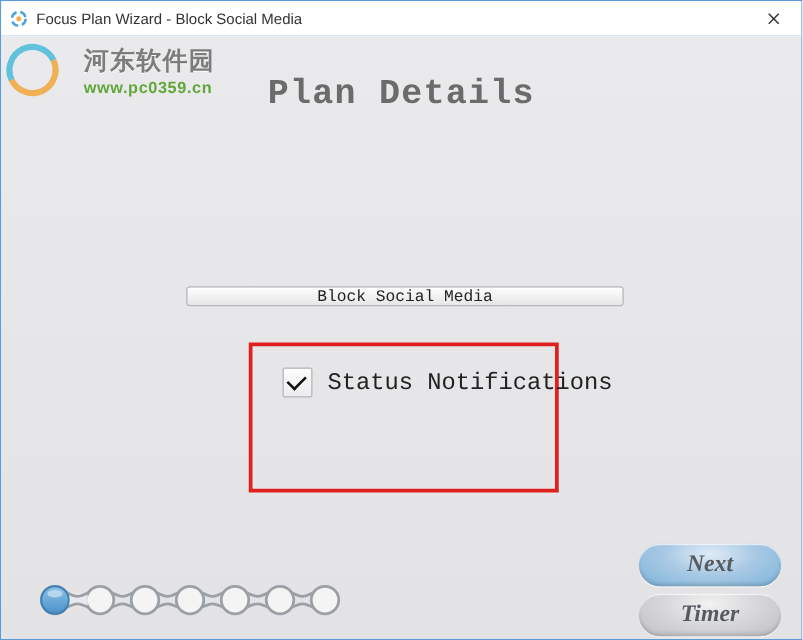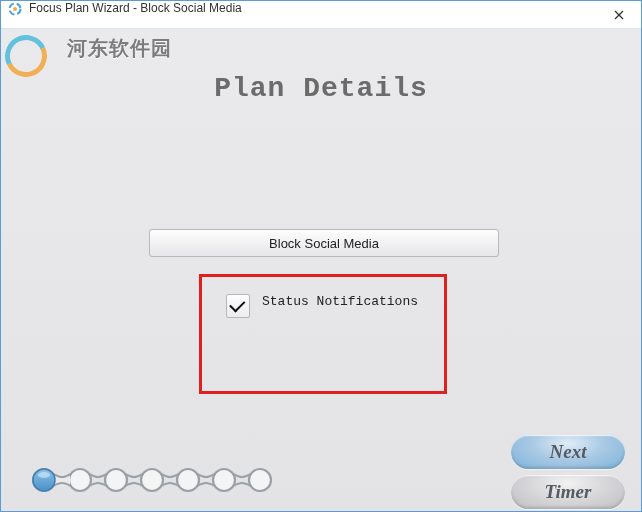--- a/index.html
+++ b/index.html
@@ -7,21 +7,21 @@
   .window {
     width: 642px; height: 512px;
     border: 1px solid #5a9bd8;
     background: #fff;
     display: flex; flex-direction: column;
     position: relative;
   }
   .titlebar {
     height: 28px;
     border-bottom: 1px solid #d8e6f3;
-    display: flex; 
+    display: flex; align-items: center;
     padding: 0 0 0 6px;
     font-size: 12px; color: #333;
     background: #fff;
   }
   .titlebar .appicon {
     width: 16px; height: 16px; margin-right: 6px;
     display: inline-flex; align-items: center; justify-content: center;
   }
   .titlebar .title { flex: 1; }
   .titlebar .close {
@@ -58,49 +58,49 @@
     color: #777; letter-spacing: 1px;
     text-shadow: 0 1px 0 #fff;
     font-family: SimHei, "Microsoft YaHei", sans-serif;
   }
   .wm .url {
     font-size: 13px; font-weight: 700;
     color: #5aa331; letter-spacing: 0.5px;
   }
   .heading {
     text-align: center;
-    margin-top: 44px;
+    margin-top: 31px;
     font-family: "Courier New", monospace;
     font-size: 28px;
     letter-spacing: 1px;
     color: #6b6b6b;
   }
   .plan-btn {
     position: absolute; top: 200px; left: 148px;
-    width: 350px; height: 28px;
+    width: 350px; height: 16px;
     background: linear-gradient(#fdfdfd, #e6e6e8);
     border: 1px solid #b8b8bc;
     border-radius: 3px;
-    font-family: Liberation Sans, sans-serif;
+    font-family: Liberation Mono, monospace;
     font-size: 13px;
     color: #222;
     cursor: default;
     box-shadow: inset 0 1px 0 #fff;
   }
   .highlight-box {
     position: absolute; top: 245px; left: 198px;
     width: 248px; height: 120px;
     border: 3px solid #e0201f;
     pointer-events: none;
   }
   .checkrow {
     position: absolute; left: 225px;
-    display: flex; gap: 12px;
+    display: flex; align-items: center; gap: 12px;
     font-family: "Courier New", monospace;
-    font-size: 13px; color: #222;
+    font-size: 19px; color: #222;
   }
   .checkrow.r1 { top: 265px; }
   .checkrow.r2 { top: 318px; }
   .checkbox {
     width: 24px; height: 24px;
     background: linear-gradient(#fdfdfd, #ececee);
     border: 1px solid #b6b6ba;
     border-radius: 2px;
     display: flex; align-items: center; justify-content: center;
   }
@@ -153,20 +153,21 @@
       </svg>
     </div>
   </div>
 
   <div class="client">
 
     <div class="wm">
       <div class="ring"></div>
       <div class="txt">
         <span class="brand">河东软件园</span>
+        <span class="url">www.pc0359.cn</span>
       </div>
     </div>
 
     <h1 class="heading">Plan Details</h1>
 
     <button class="plan-btn">Block Social Media</button>
 
     <div class="highlight-box"></div>
 
     <div class="checkrow r1">

